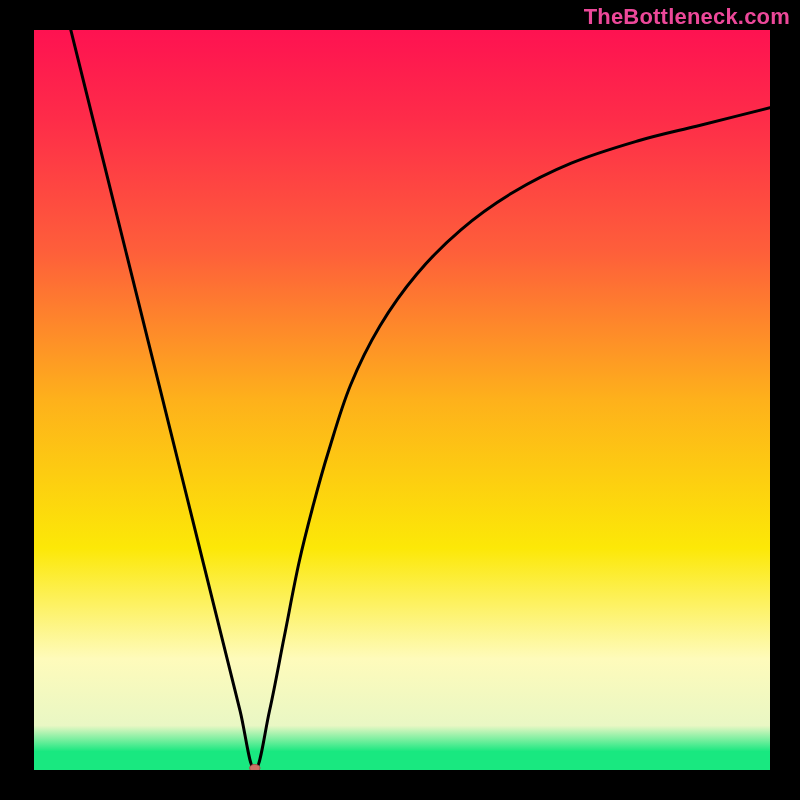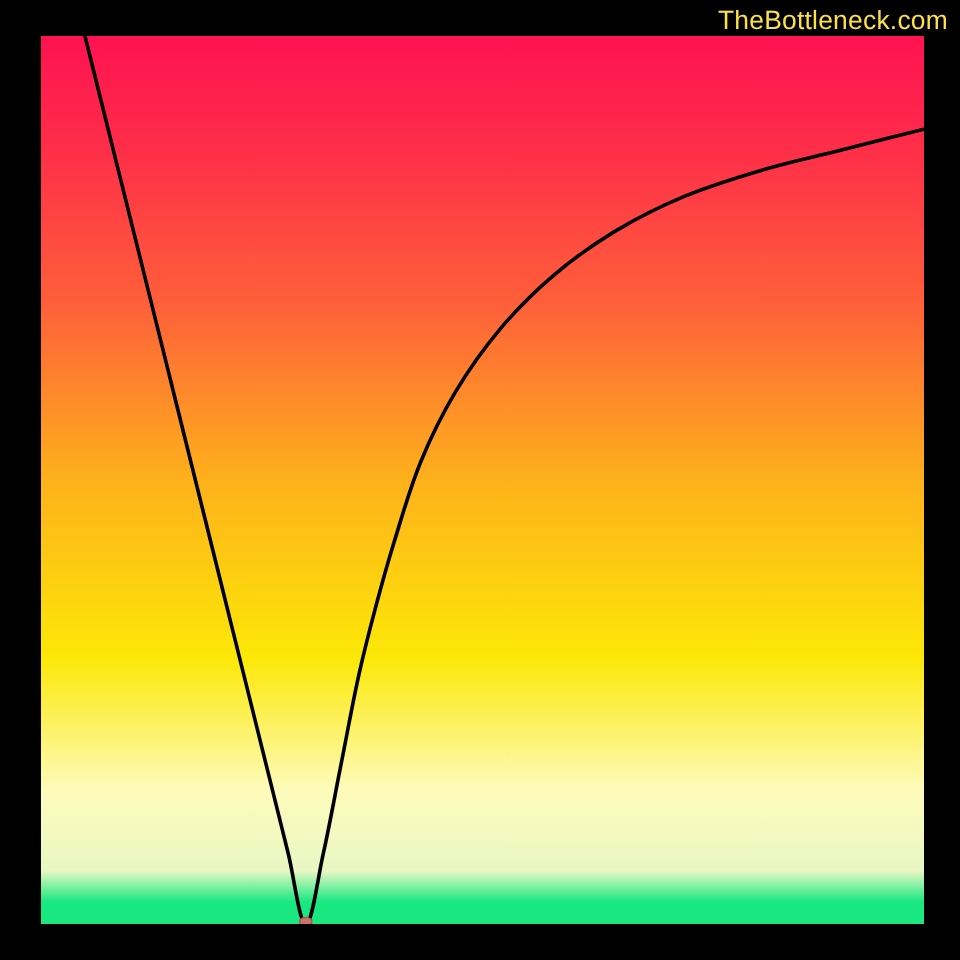--- a/index.html
+++ b/index.html
@@ -14,23 +14,23 @@
   .frame {
     position: relative;
     width: 800px;
     height: 800px;
     background: #000;
   }
   .watermark {
     position: absolute;
     top: 4px;
     right: 10px;
-    color: #fde047;
+    color: #ec4899;
     font-size: 22px;
-    font-weight: 400;
+    font-weight: 700;
     letter-spacing: 0.2px;
     z-index: 10;
   }
   .plot-wrap {
     position: absolute;
     left: 34px;
     top: 30px;
     width: 736px;
     height: 740px;
   }

